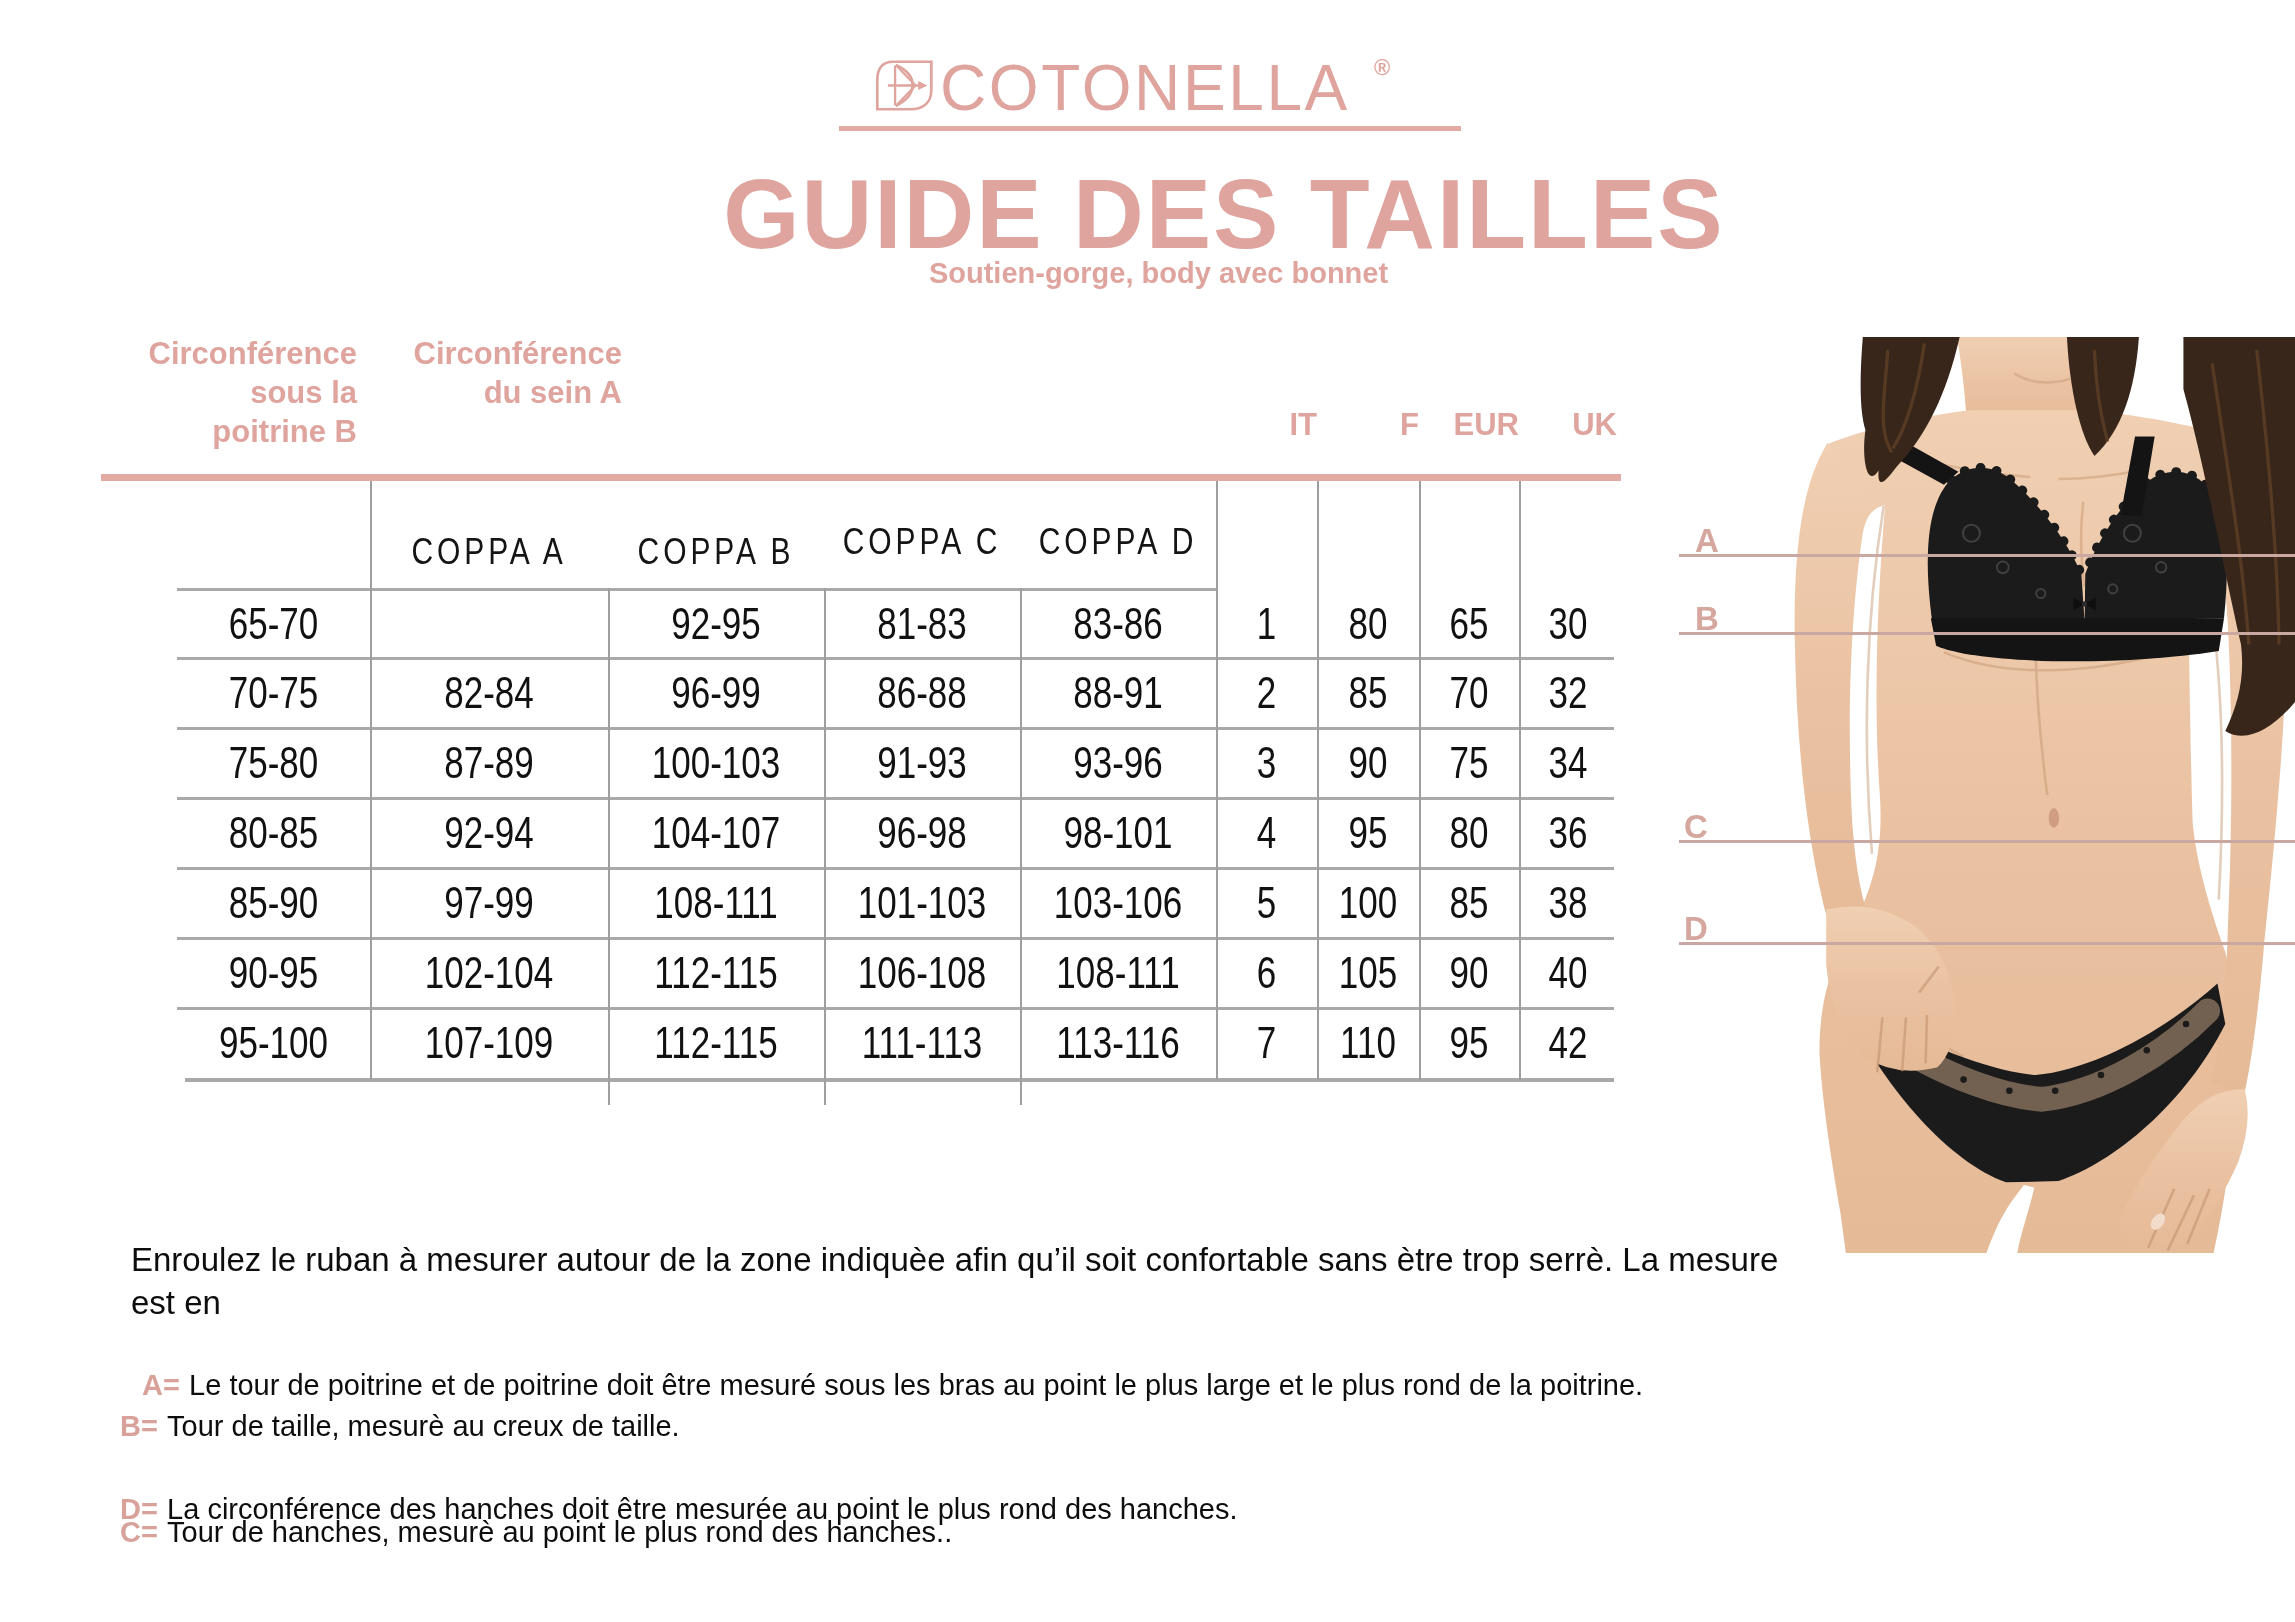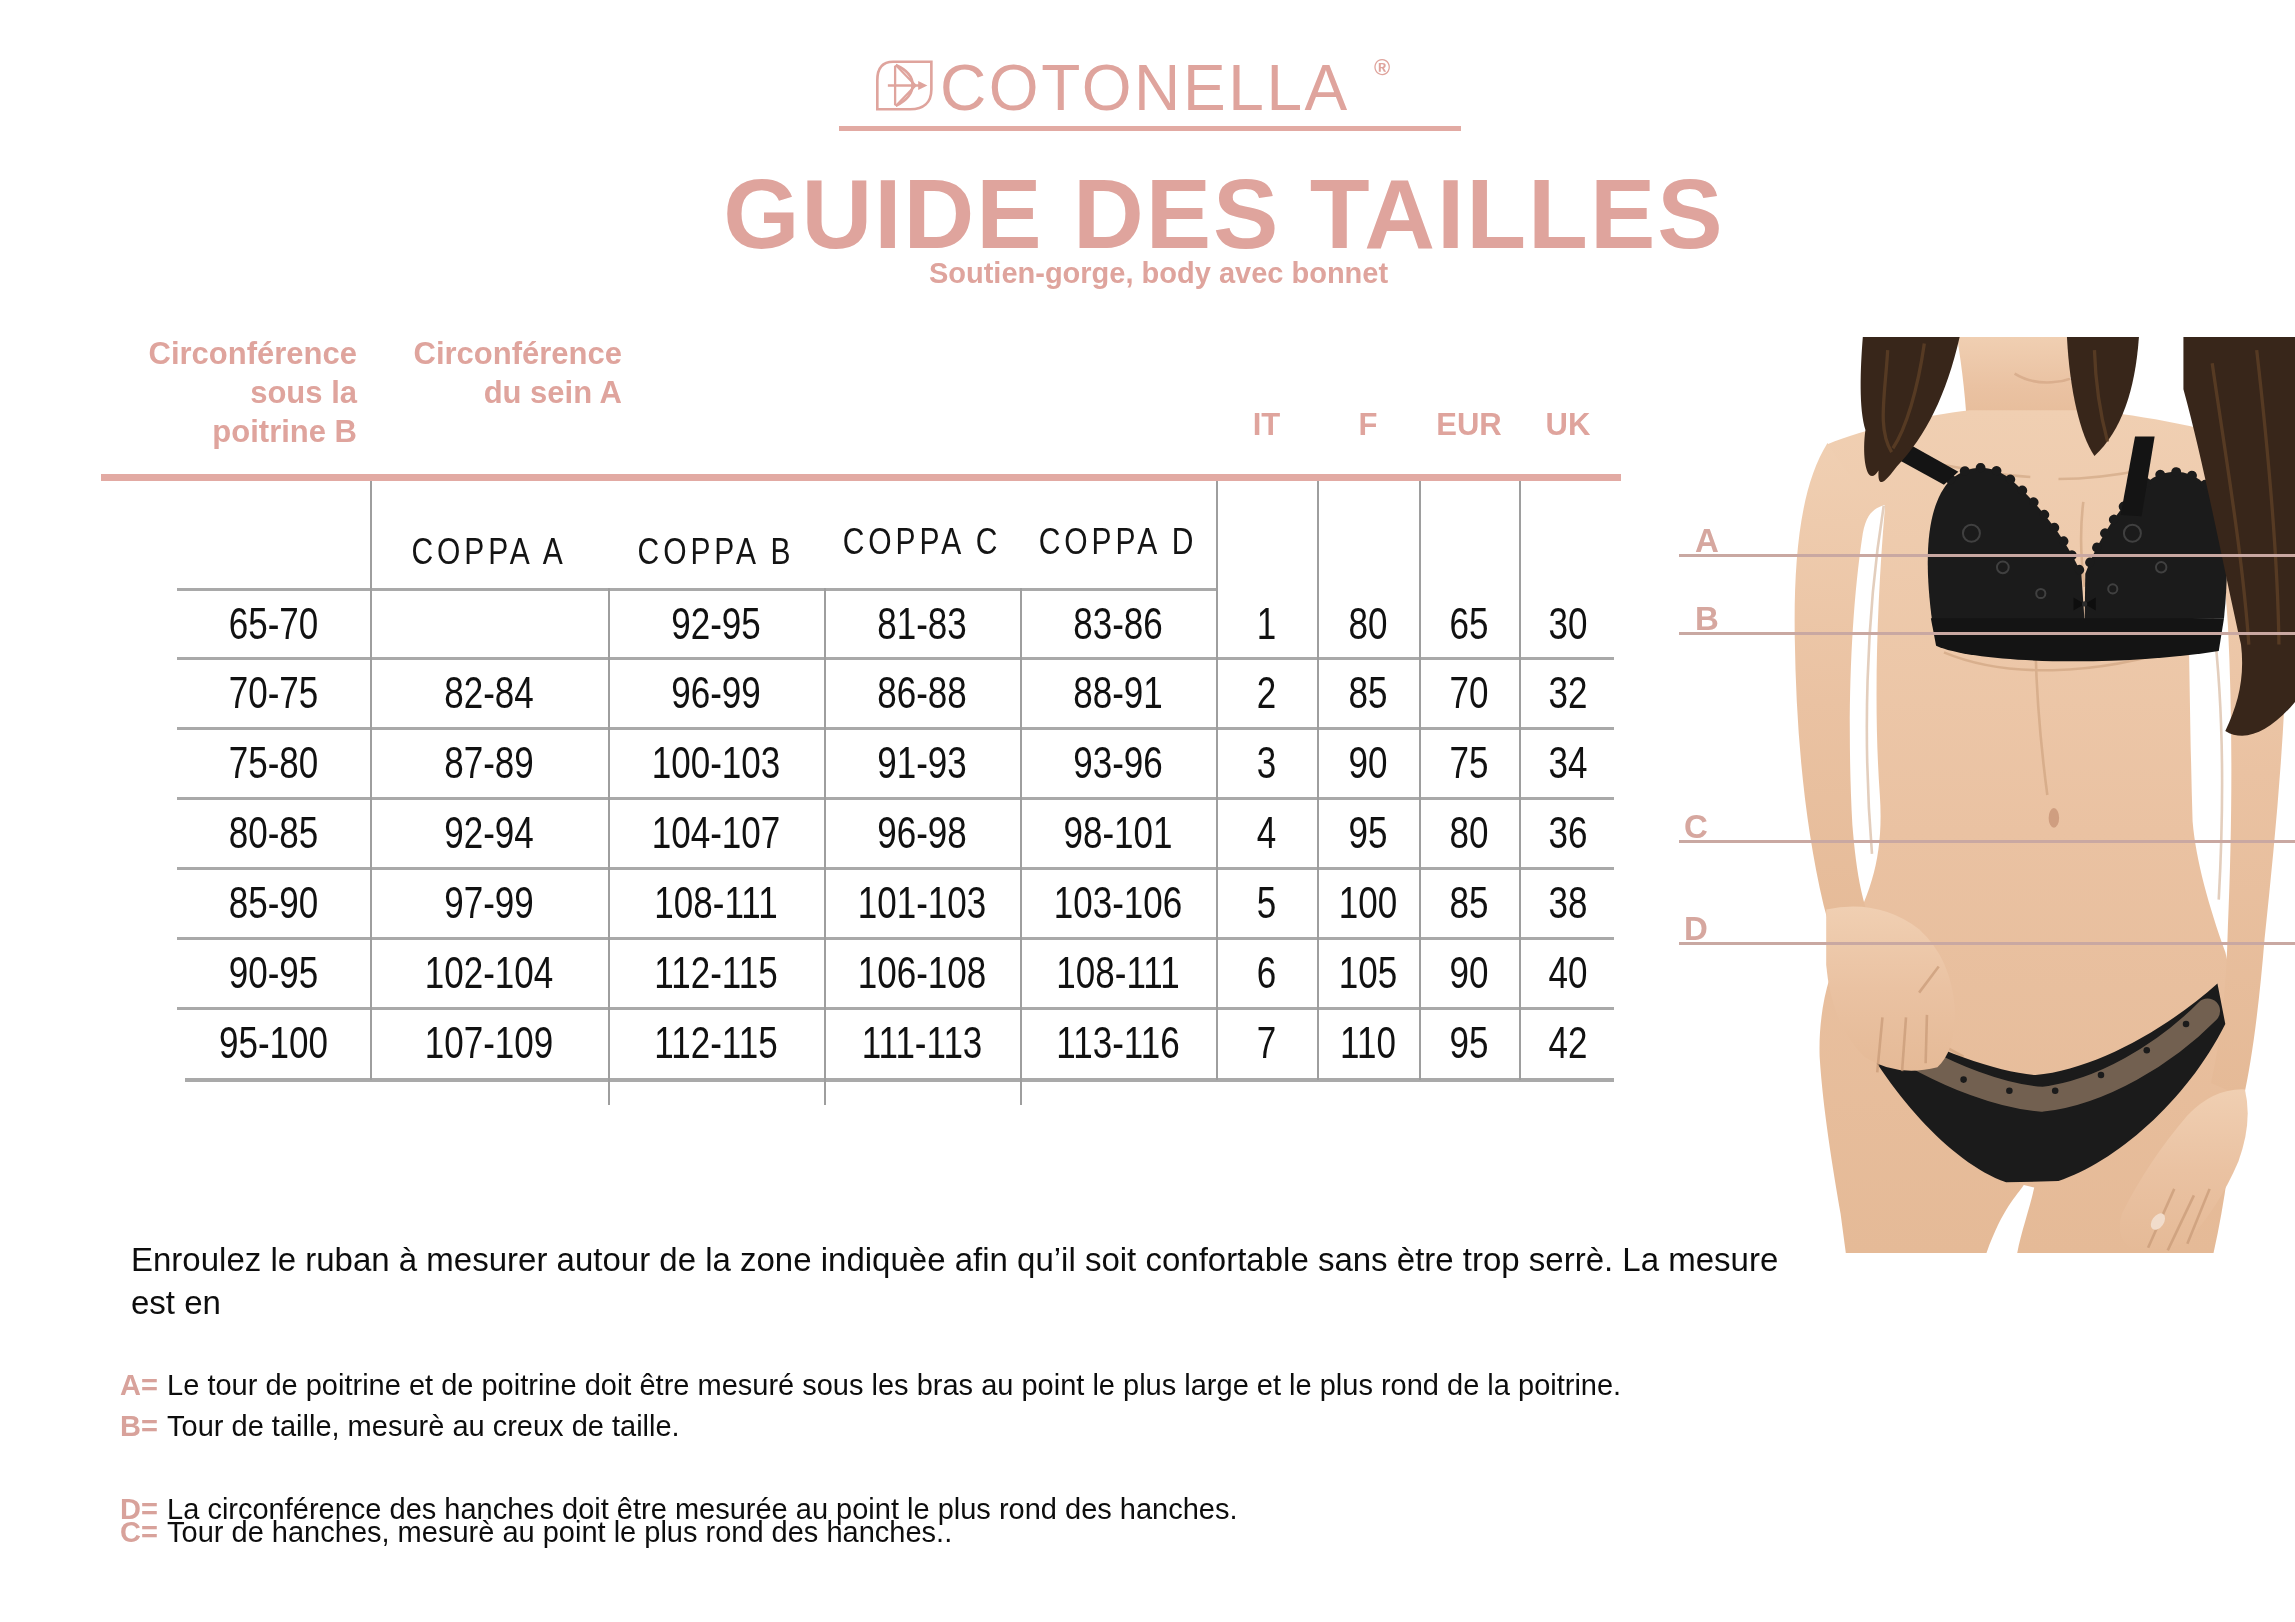--- a/index.html
+++ b/index.html
@@ -15,21 +15,21 @@
   .main-title{position:absolute;left:622px;top:158px;width:1204px;text-align:center;
               font-size:98px;font-weight:bold;letter-spacing:2px;color:#dfa49d;white-space:nowrap;}
   .subtitle{position:absolute;left:779px;top:249px;width:759px;text-align:center;
             font-size:29px;font-weight:bold;color:#dfa49d;margin-top:8px;}
 
   
   .colhead{position:absolute;top:334px;text-align:right;font-size:31px;font-weight:bold;
            color:#dfa49d;line-height:39px;white-space:pre-line;}
   .colhead.b{left:105px;width:252px;}
   .colhead.a{left:365px;width:257px;}
-  .sys-label{position:absolute;top:407px;text-align:center;font-size:31px;font-weight:bold;color:#dfa49d;}
+  .sys-label{position:absolute;top:407px;text-align:right;font-size:31px;font-weight:bold;color:#dfa49d;}
   .sys-0{left:1216px;width:101px;}
   .sys-1{left:1317px;width:102px;}
   .sys-2{left:1419px;width:100px;}
   .sys-3{left:1519px;width:98px;}
 
   
   .pink-rule{position:absolute;left:101px;top:474px;width:1520px;height:6.5px;background:#e2aaa3;}
   .hline{position:absolute;height:3.3px;background:#a9a9a9;}
   .vline{position:absolute;width:2px;background:#9e9e9e;}
 
@@ -50,21 +50,21 @@
 
   
   .photo-wrap{position:absolute;left:1728px;top:337px;width:568px;height:916px;z-index:1;}
   .m-line{position:absolute;height:3.3px;background:#c9a8a2;z-index:2;}
   .m-letter{position:absolute;font-size:33px;font-weight:bold;color:#d6a79f;z-index:3;}
 
   
   .paragraph{position:absolute;left:131px;top:1238px;width:1675px;font-size:33px;line-height:43px;color:#0d0d0d;}
   .legend-line{position:absolute;left:120px;font-size:29px;color:#0d0d0d;white-space:nowrap;}
   .legend-key{color:#d8a29b;font-weight:bold;margin-right:9.2px;}
-  .lg0{top:1369px;} .lg1{top:1410px;} .lg2{top:1516px;} .lg3{top:1493px;}
+  .lg0{top:1369px;margin-left:22px;} .lg1{top:1410px;} .lg2{top:1516px;} .lg3{top:1493px;}
 </style>
 </head>
 <body>
 
 <div class="page">
 
   <svg class="logo-icon" viewBox="0 0 88 76">
     <path d="M26,2 H84 V44 C84,64 72,74 52,74 H2 V30 C2,10 12,2 26,2 Z" fill="none" stroke="#dfa49d" stroke-width="4"></path>
     <path d="M30,7 C64,22 64,52 30,69" fill="none" stroke="#dfa49d" stroke-width="4"></path>
     <path d="M29,8 L29,68" stroke="#dfa49d" stroke-width="3.5"></path>

